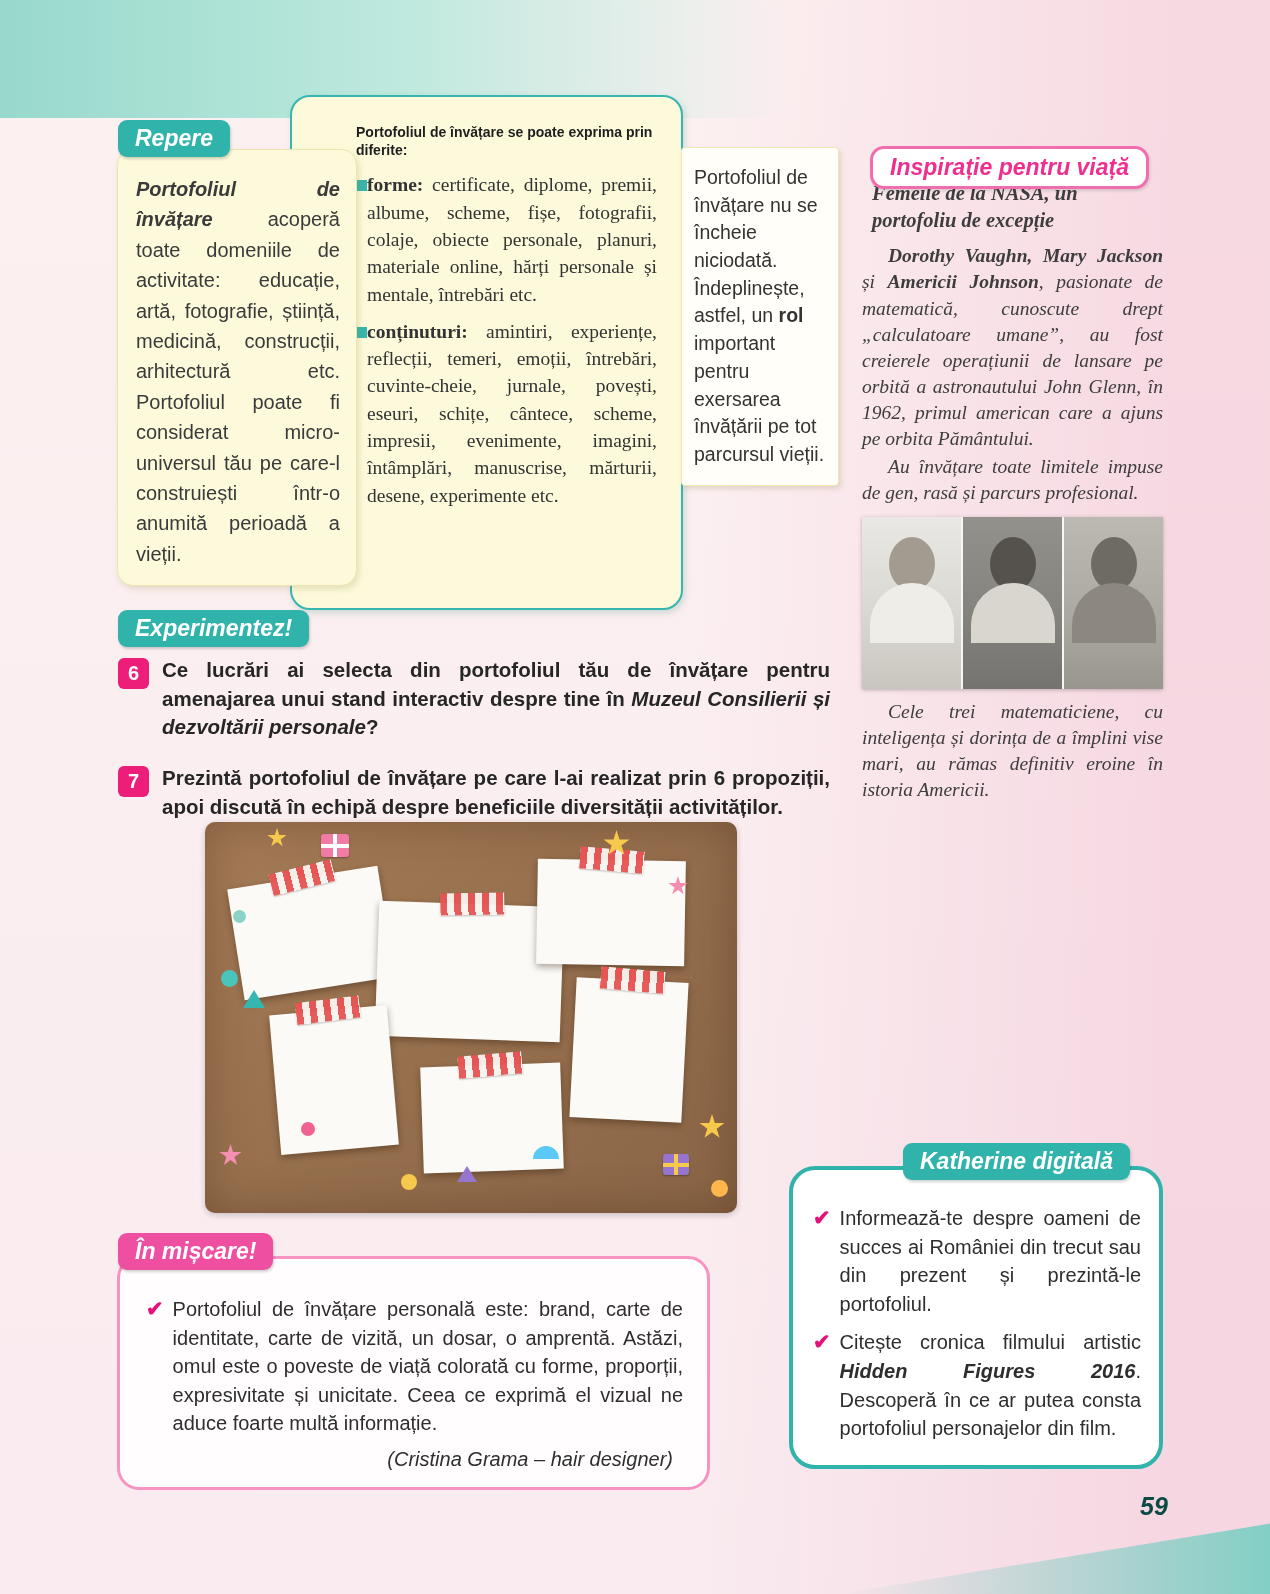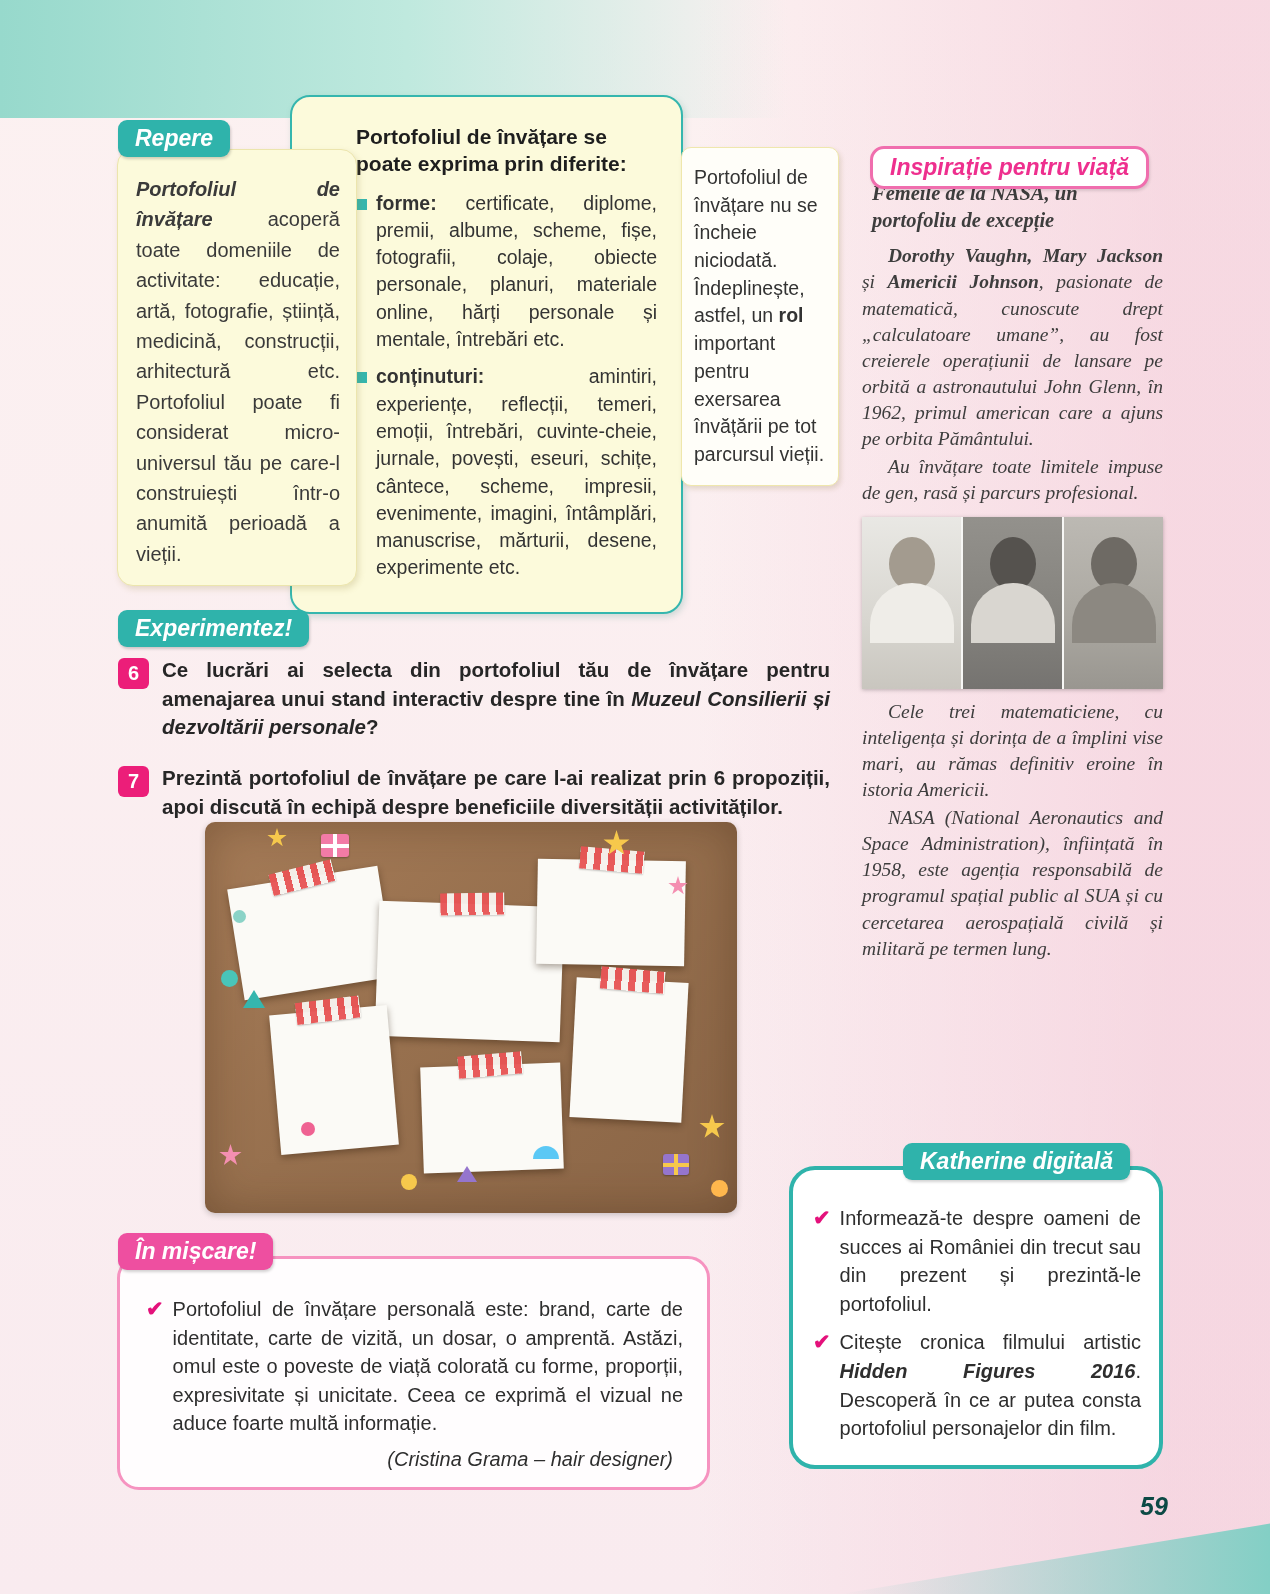--- a/index.html
+++ b/index.html
@@ -26,27 +26,27 @@
 
   .box { position:absolute; }
   .repere-box { left:117px; top:149px; width:240px; min-height:430px; z-index:2;
     background:#fcfadb; border:1px solid #ece5ad; border-radius:16px;
     padding:24px 16px 16px 18px; box-shadow:2px 3px 6px rgba(150,130,60,0.22); }
   .repere-box p { font-size:20px; line-height:1.52; color:#3a3a3a; text-align:justify; }
 
   .forms-box { left:290px; top:95px; width:393px; min-height:515px; z-index:1;
     background:#fcfadb; border:2px solid #35b6ae; border-radius:20px;
     padding:26px 24px 20px 64px; box-shadow:2px 3px 6px rgba(80,150,140,0.25); }
-  .forms-title { font-weight:bold; font-size:21px; color:#1e1e1e; line-height:1.3; margin-bottom:12px; }
-  .bullet { display:flex; gap:9px; margin-bottom:10px; }
+  .forms-title { font-weight:bold; font-size:14px; color:#1e1e1e; line-height:1.3; margin-bottom:12px; }
+  .bullet { display:flex; margin-bottom:10px;font-family:Liberation Serif, serif; }
   .sq { width:11px; height:11px; background:#35b6ae; margin-top:9px; flex:0 0 auto; }
   .bullet p { font-size:19.5px; line-height:1.4; color:#333; text-align:justify; }
 
   .note-box { left:681px; top:147px; width:158px; z-index:3;
-    background:#fffef9; border:1px solid #efe7ad; border-radius:10px;
+    background:#fffef9; border:1px solid #efe7ad; border-radius:4px;
     padding:16px 12px; box-shadow:2px 3px 5px rgba(120,100,40,0.18); }
   .note-box p { font-size:19.5px; line-height:1.42; color:#333; }
 
   .b  { font-weight:bold; }
   .i  { font-style:italic; }
   .bi { font-weight:bold; font-style:italic;margin-top:25px; }
 
   .inspiration-col { position:absolute; left:862px; top:180px; width:301px;
     font-family:"Liberation Serif", serif; font-style:italic; color:#3d3d3d;
     font-size:19.5px; line-height:1.34; text-align:justify; }
@@ -155,21 +155,20 @@
       <div class="portrait p2">
           <div class="head"></div>
           <div class="shoulders"></div>
         </div>
       <div class="portrait p3">
           <div class="head"></div>
           <div class="shoulders"></div>
         </div>
     </div>
     <p class="insp-p">Cele trei matematiciene, cu inteligența și dorința de a împlini vise mari, au rămas definitiv eroine în istoria Americii.</p>
-    <p class="insp-p">NASA (National Aeronautics and Space Administration), înființată în 1958, este agenția responsabilă de programul spațial public al SUA și cu cercetarea aerospațială civilă și militară pe termen lung.</p>
   </div>
 
   <div class="tag tag-teal tag-experimentez"><span>Experimentez!</span></div>
   <div class="exercises">
     <div class="exercise">
       <span class="num">6</span>
       <p class="ex-text"><span>Ce lucrări ai selecta din portofoliul tău de învățare pentru amenajarea unui stand interactiv despre tine în </span><span class="i">Muzeul Consilierii și dezvoltării personale</span><span>?</span></p>
     </div>
     <div class="exercise">
       <span class="num">7</span>

